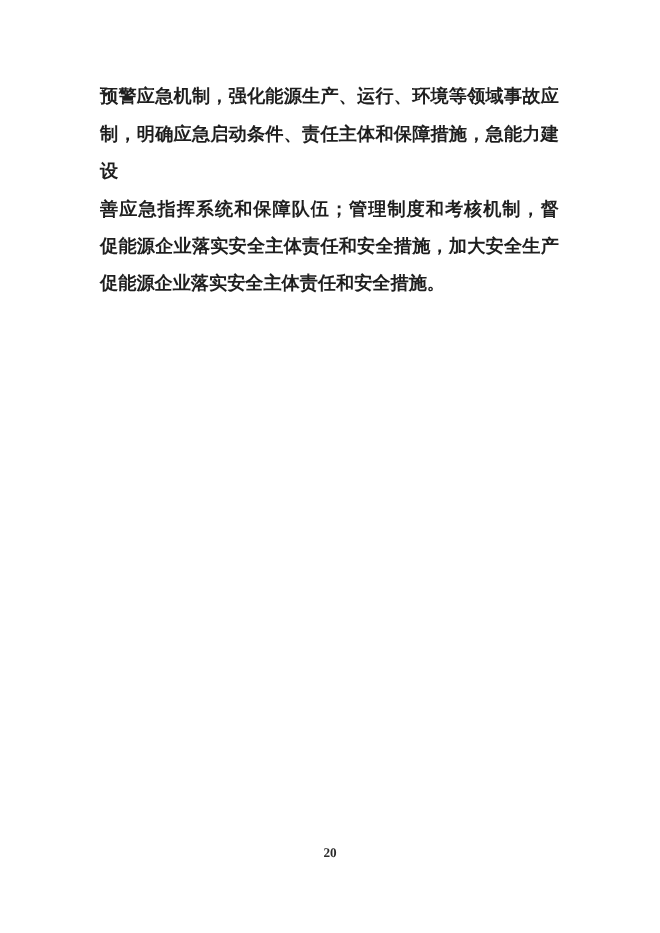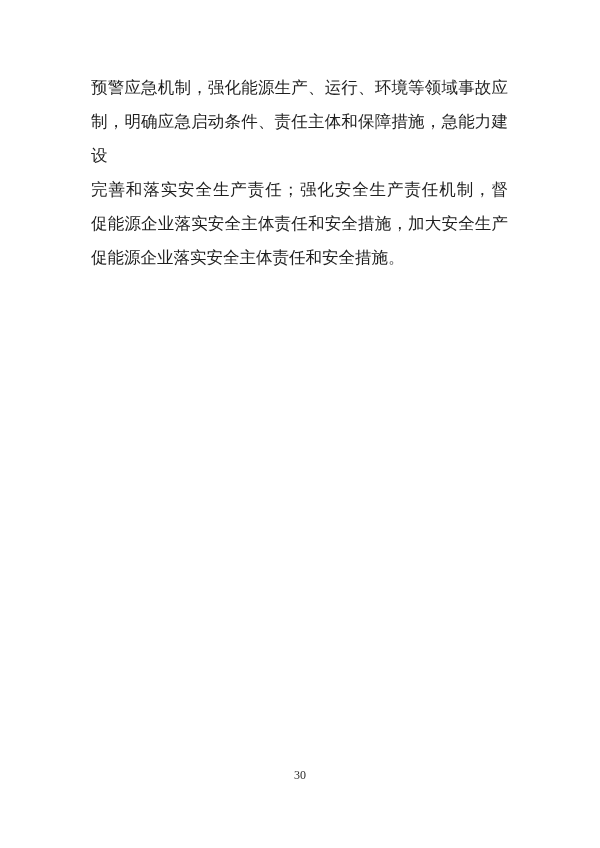--- a/index.html
+++ b/index.html
@@ -7,20 +7,21 @@
     padding: 0;
     background: #ffffff;
   }
   .page {
     position: relative;
     width: 600px;
     height: 848px;
     background: #ffffff;
     overflow: hidden;
     font-family: "Liberation Serif", "DejaVu Serif", serif;
+    font-weight: bold;
   }
   .text-block {
     position: absolute;
     left: 91px;
     top: 71px;
     width: 417px;
     color: #1e1e1e;
     font-size: 16.5px;
     line-height: 34px;
   }
@@ -41,18 +42,18 @@
     color: #2b2b2b;
   }
 </style>
 </head>
 <body>
 
 <div class="page">
   <div class="text-block">
     <div class="para-line">预警应急机制，强化能源生产、运行、环境等领域事故应</div>
     <div class="para-line">制，明确应急启动条件、责任主体和保障措施，急能力建设</div>
-    <div class="para-line">完善和落实安全生产责任；强化安全生产责任机制，督</div>
+    <div class="para-line">善应急指挥系统和保障队伍；管理制度和考核机制，督</div>
     <div class="para-line">促能源企业落实安全主体责任和安全措施，加大安全生产</div>
     <div class="para-line last">促能源企业落实安全主体责任和安全措施。</div>
   </div>
-  <div class="page-footer">30</div>
+  <div class="page-footer">20</div>
 </div>
 
 </body></html>

